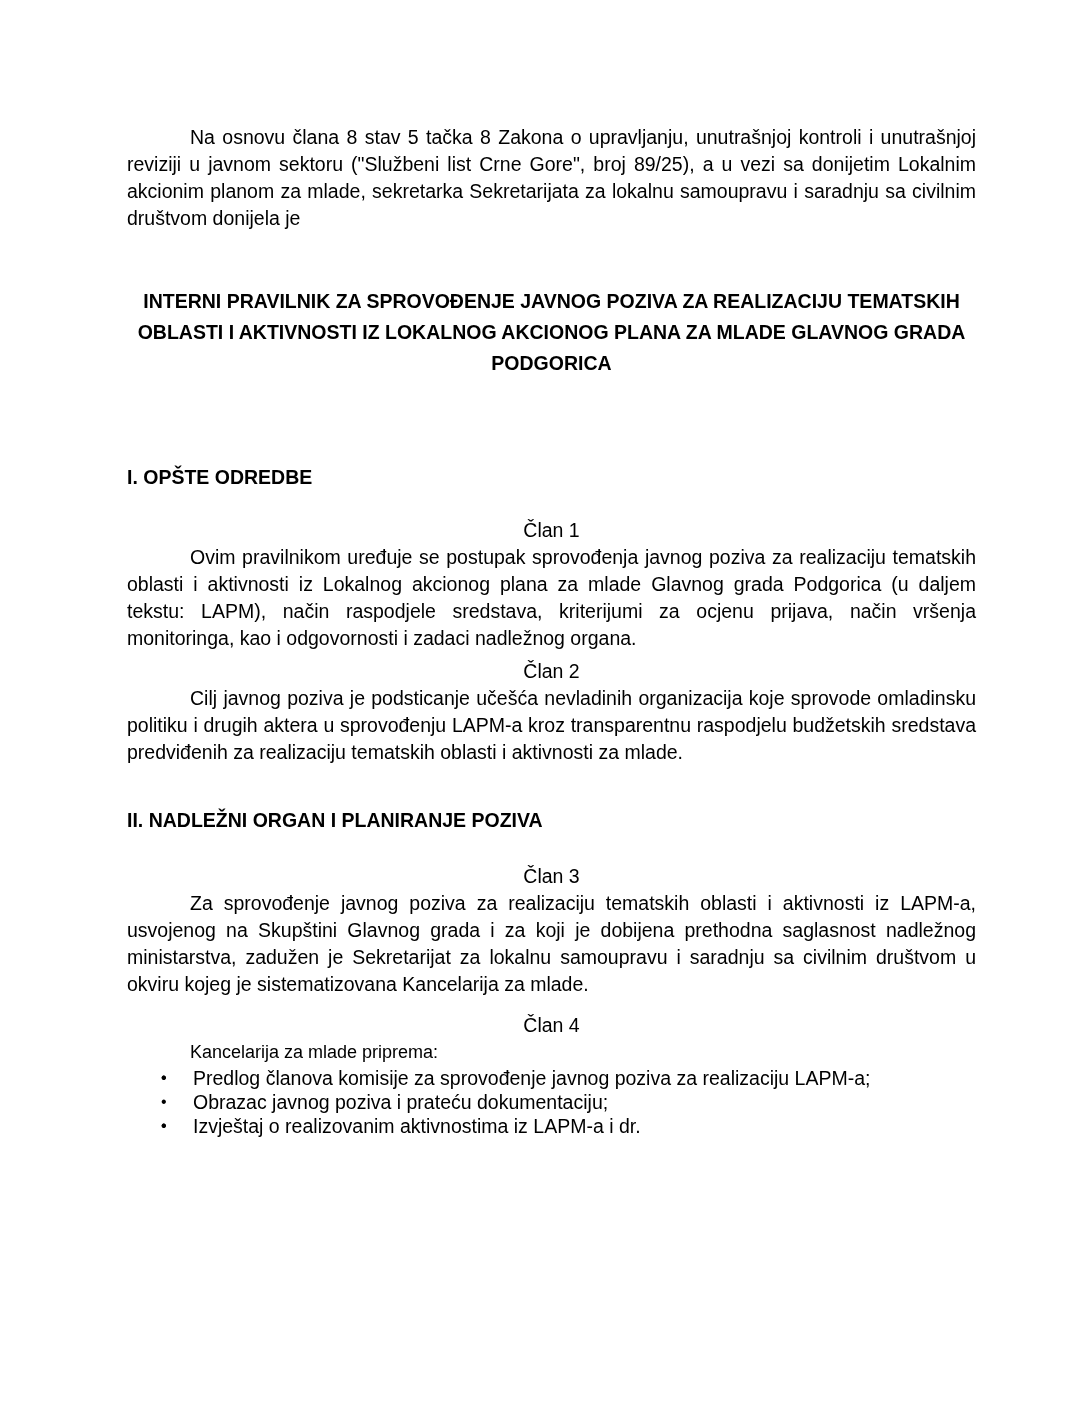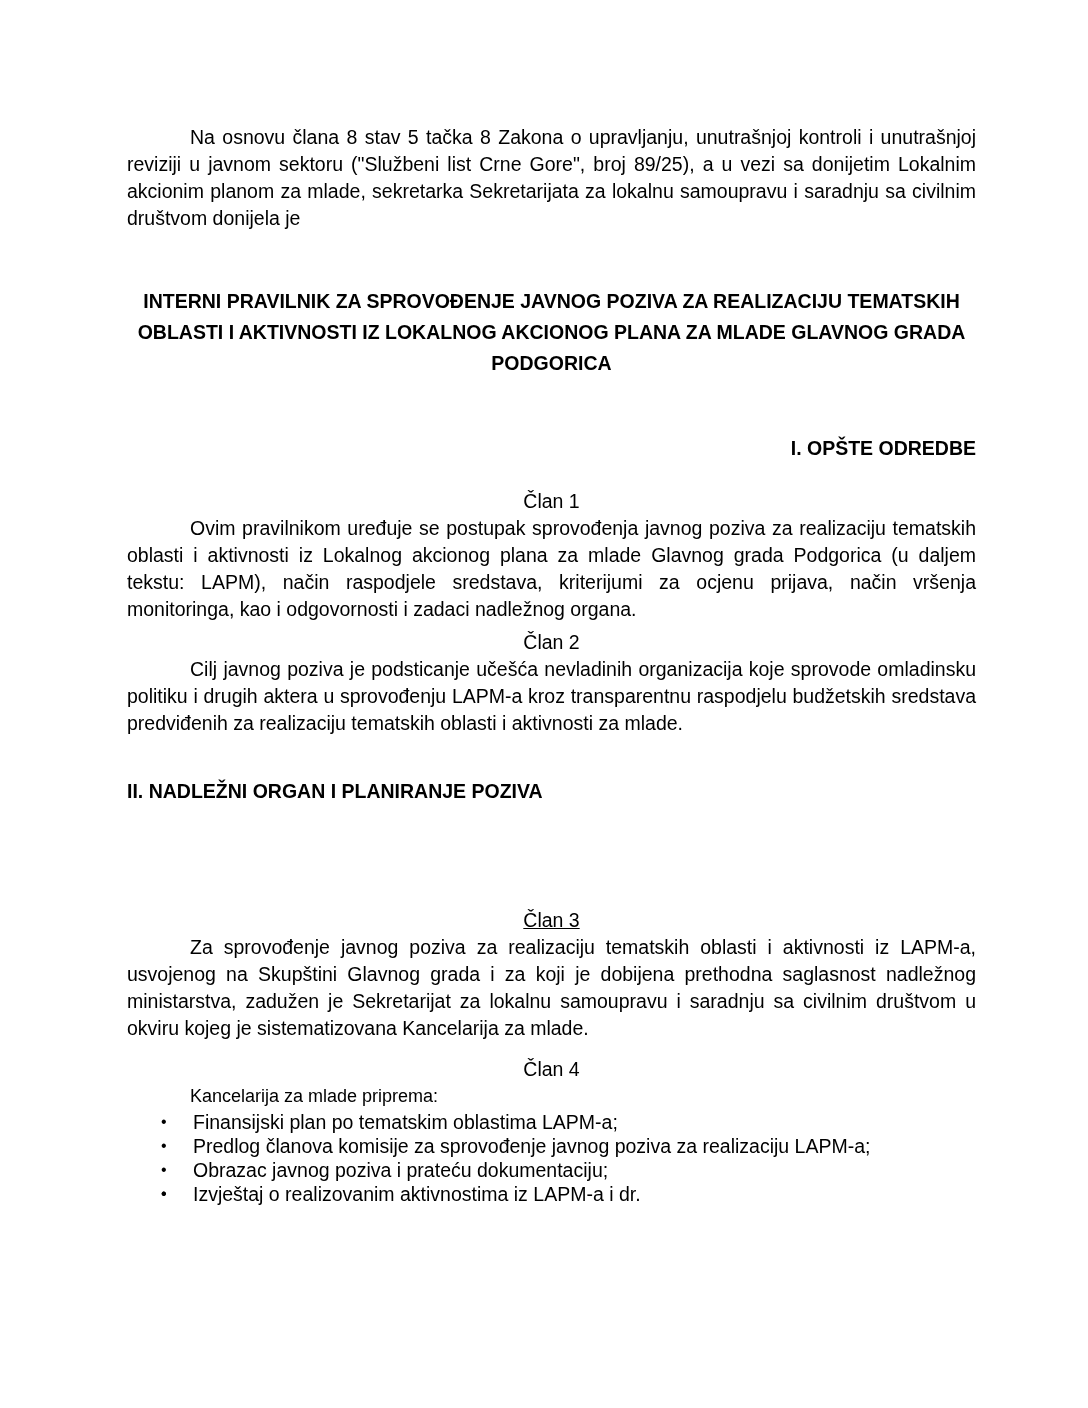--- a/index.html
+++ b/index.html
@@ -29,31 +29,31 @@
     line-height: 31px;
     font-weight: bold;
     text-align: center;
   }
   .section-heading {
     font-size: 19.5px;
     line-height: 27px;
     font-weight: bold;
     text-align: left;
   }
-  .sh-1 { margin-top: 56px; text-align: right; }
+  .sh-1 { margin-top: 85px; }
   .sh-2 { margin-top: 41px; }
   .clan-heading {
     font-size: 19.5px;
     line-height: 27px;
     font-weight: normal;
     text-align: center;
   }
   .clan-1 { margin-top: 26px; }
   .clan-2 { margin-top: 6px; }
-  .clan-3 { margin-top: 102px; text-decoration: underline; }
+  .clan-3 { margin-top: 29px; }
   .clan-4 { margin-top: 14px; }
   .list-intro {
     font-size: 18px;
     line-height: 27px;
     text-indent: 63px;
     text-align: left;
   }
   ul.doc-list {
     list-style: none;
     padding-left: 66px;
@@ -98,21 +98,20 @@
 
   <p class="body-p indent">Za sprovođenje javnog poziva za realizaciju tematskih oblasti i aktivnosti iz LAPM-a, usvojenog na Skupštini Glavnog grada i za koji je dobijena prethodna saglasnost nadležnog ministarstva, zadužen je Sekretarijat za lokalnu samoupravu i saradnju sa civilnim društvom u okviru kojeg je sistematizovana Kancelarija za mlade.</p>
 
   <h3 class="clan-heading clan-4">Član 4</h3>
 
   <p class="list-intro">Kancelarija za mlade priprema:</p>
 
   <ul class="doc-list">
     <li>
       <span class="bullet-dot">•</span>
-      <span>Finansijski plan po tematskim oblastima LAPM-a;</span>
     </li>
     <li>
       <span class="bullet-dot">•</span>
       <span>Predlog članova komisije za sprovođenje javnog poziva za realizaciju LAPM-a;</span>
     </li>
     <li>
       <span class="bullet-dot">•</span>
       <span>Obrazac javnog poziva i prateću dokumentaciju;</span>
     </li>
     <li>

